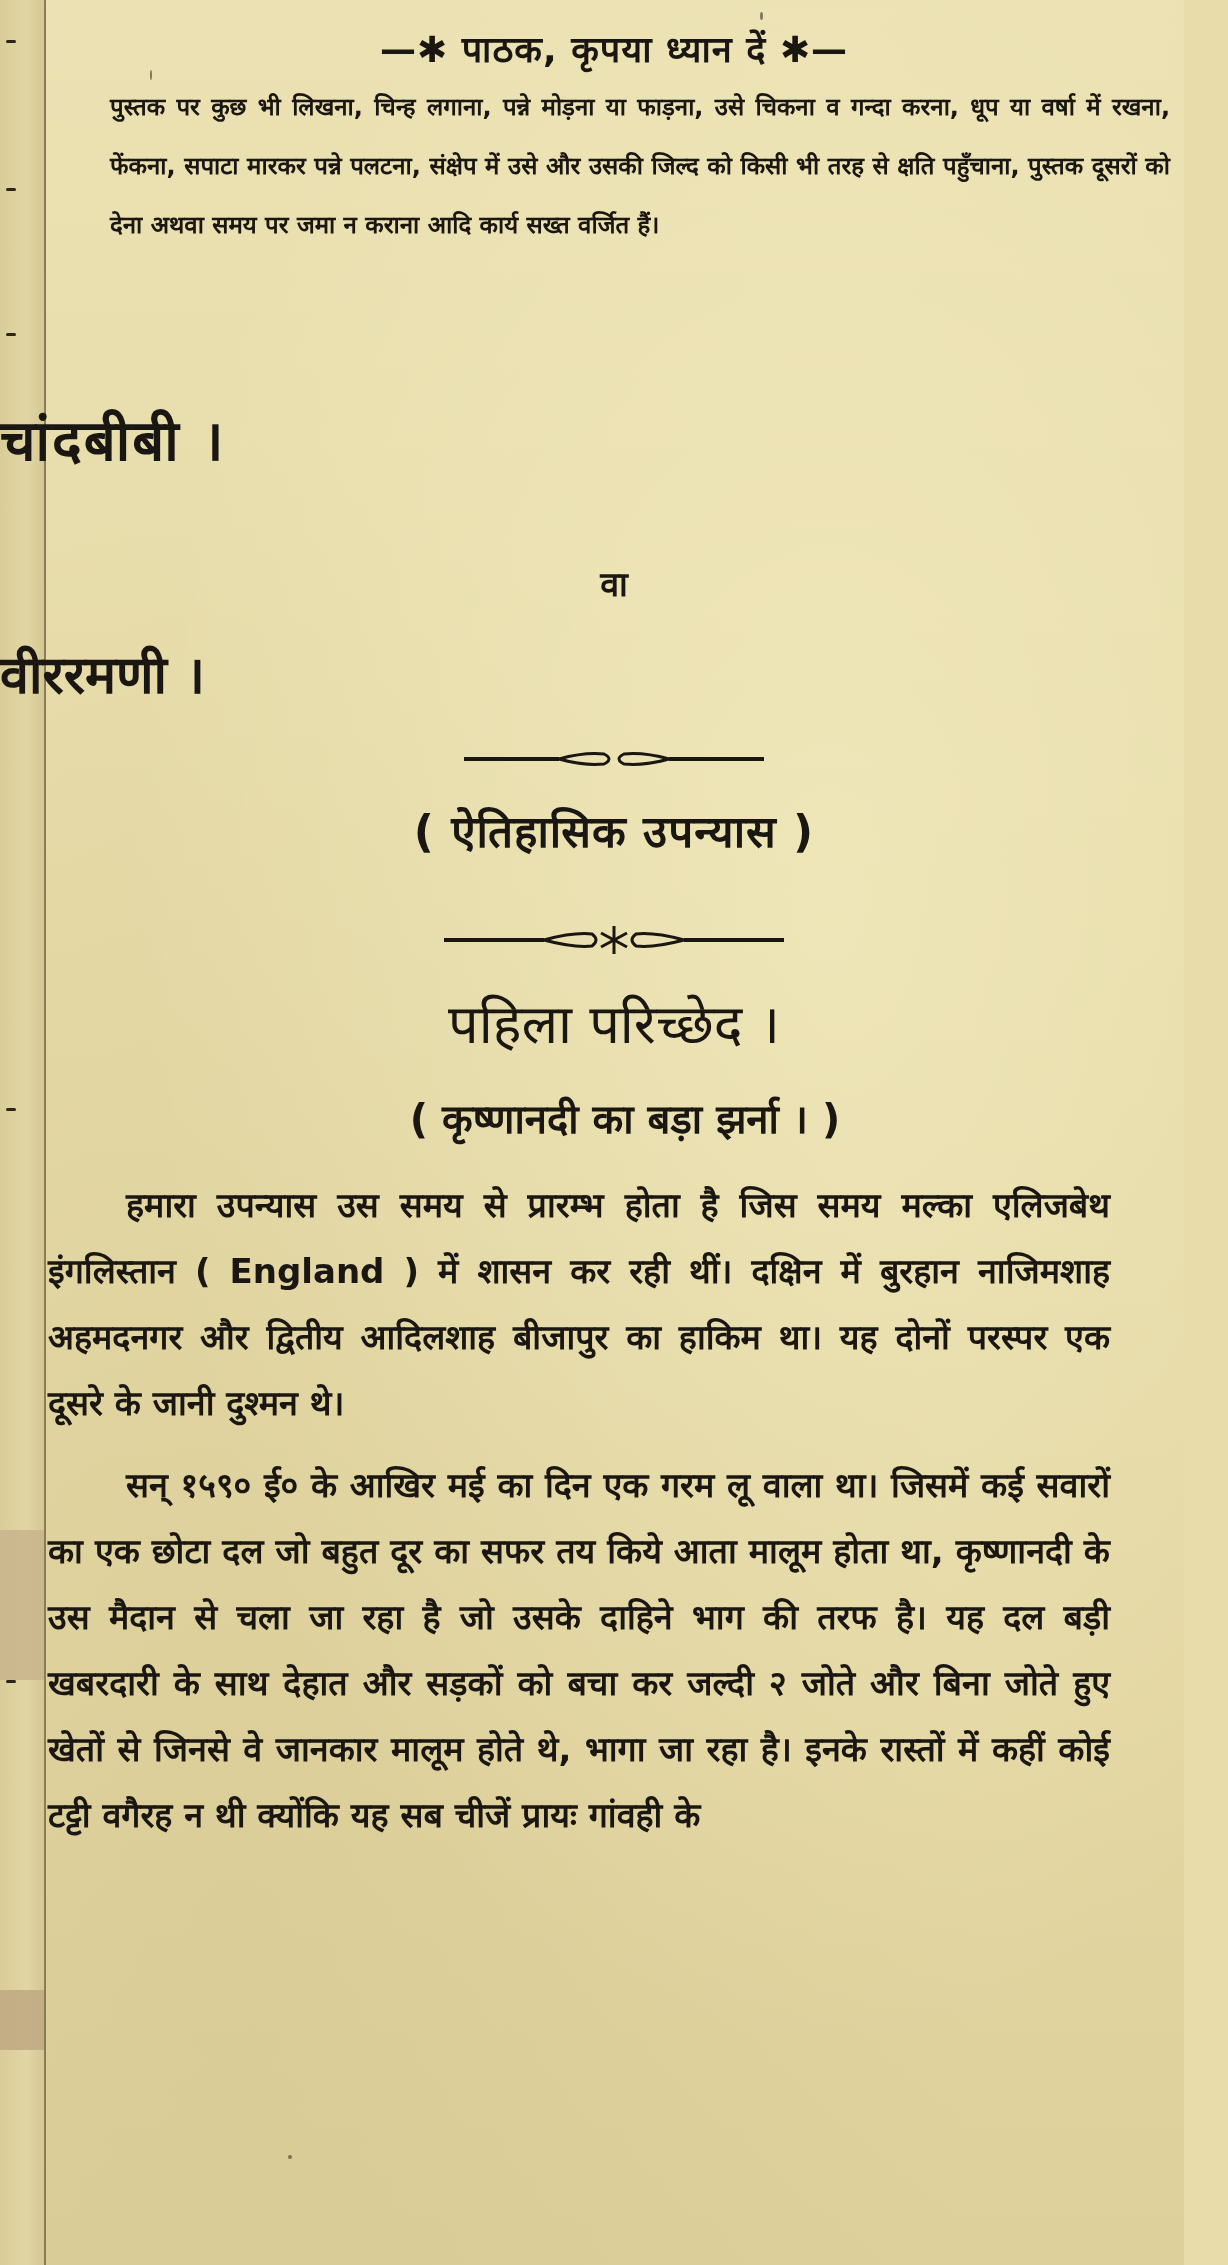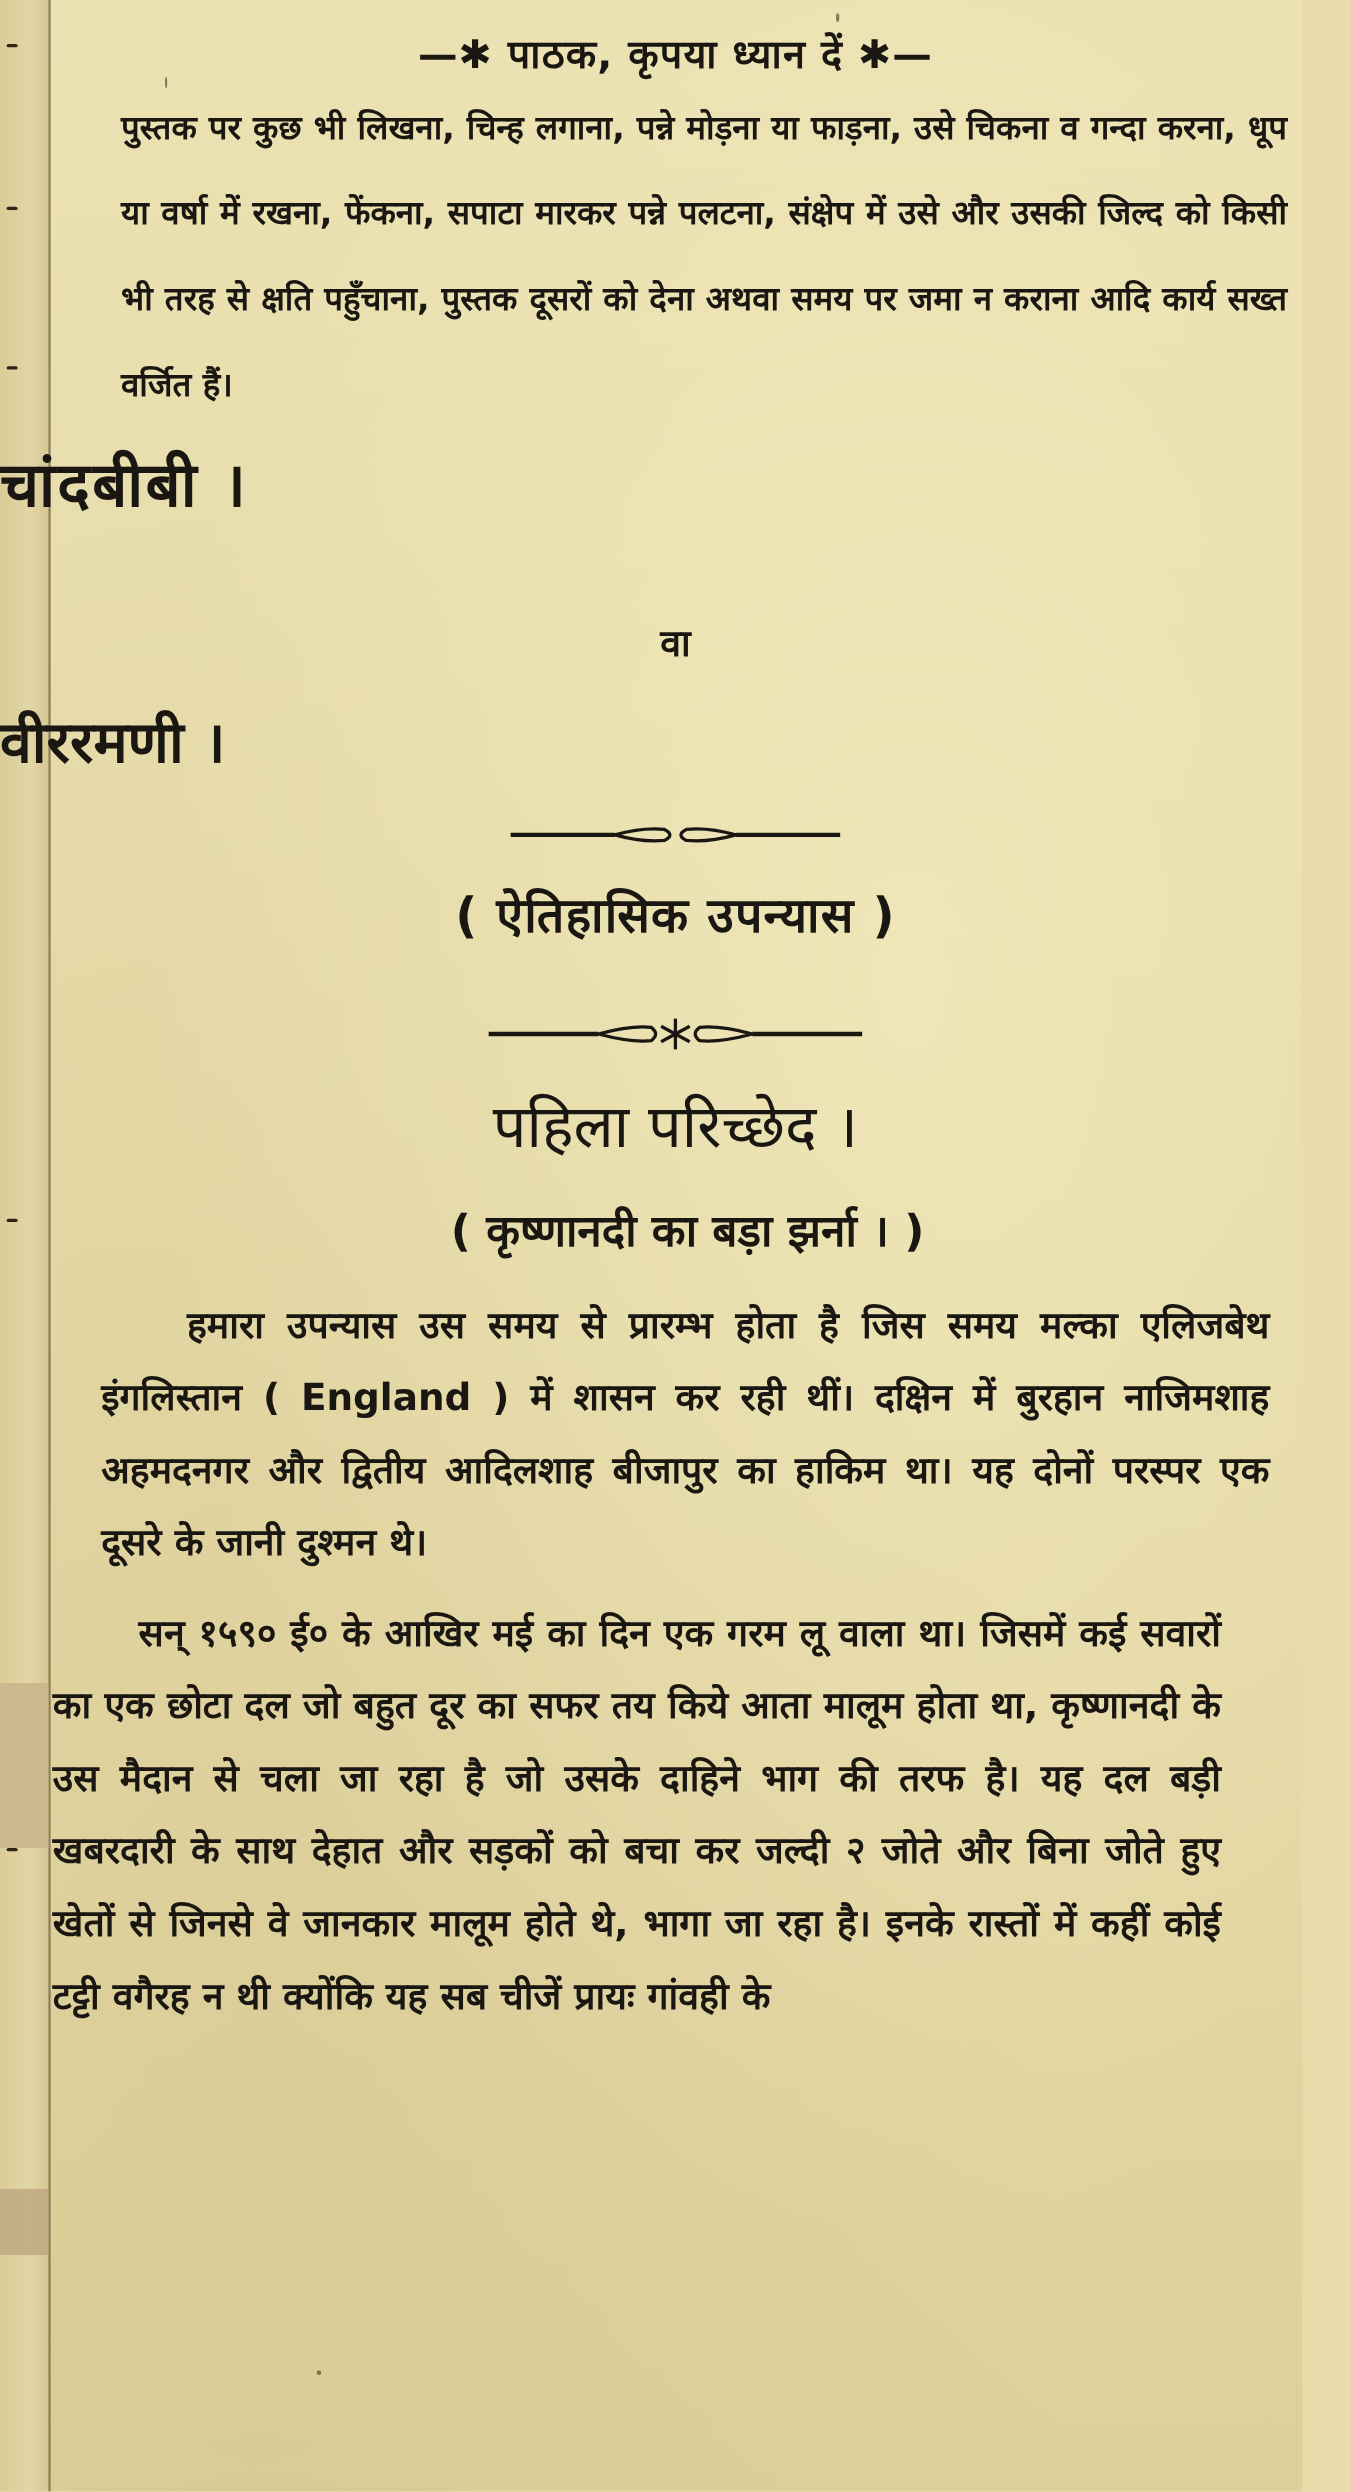--- a/index.html
+++ b/index.html
@@ -62,23 +62,23 @@
     }
     .notice-heading .orn {
       display: inline-block;
       font-weight: bold;
     }
     .notice-body {
       position: absolute;
       top: 78px;
       left: 110px;
       width: 1060px;
-      font-size: 30px;
-      font-weight: bold;
-      line-height: 78px;
+      font-size: 24px;
+      font-weight: bold;
+      line-height: 59px;
       text-align: justify;
     }
     .title {
       position: absolute;
       top: 400px;
       left: 0; width: 1228px;
       text-align: left;
       font-size: 56px;
       font-weight: bold;
       letter-spacing: 2px;
@@ -136,21 +136,21 @@
       position: absolute;
       left: 48px;
       width: 1062px;
       font-size: 34px;
       font-weight: bold;
       line-height: 66px;
       text-align: justify;
       text-align-last: left;
     }
     .para .indent { display: inline-block; width: 78px; }
-    .para-1 { top: 1172px; margin-left: 44px; }
+    .para-1 { top: 1172px; }
     .para-2 { top: 1452px; }
     .speck {
       position: absolute;
       width: 4px; height: 4px;
       border-radius: 50%;
       background: #3a3222;
       opacity: 0.6;
     }
   </style>
 </head>

